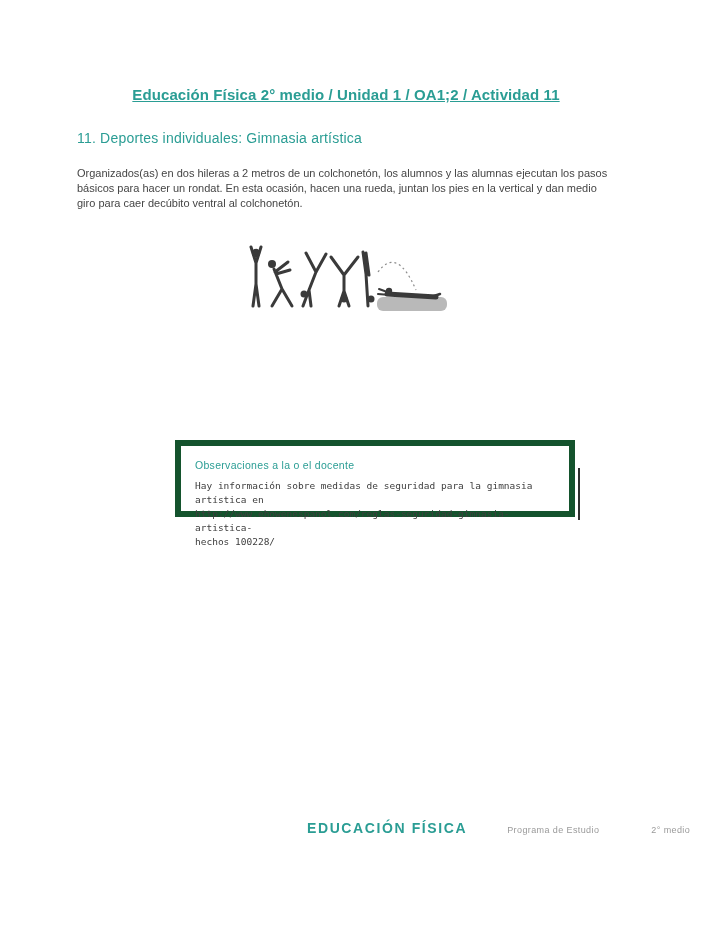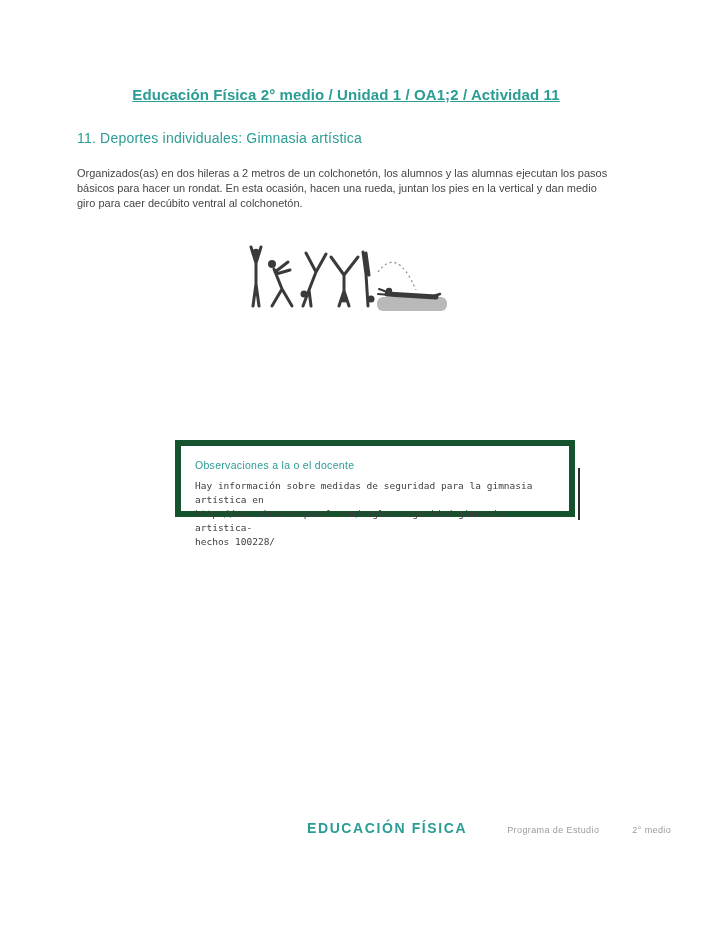--- a/index.html
+++ b/index.html
@@ -69,21 +69,21 @@
   .footer-brand{
     color:var(--teal);
     font-size:14px;font-weight:700;letter-spacing:1.6px;
   }
   .footer-program{
     margin-left:24px;
     color:var(--footer-gray);
     font-size:9px;letter-spacing:0.4px;padding-left:16px;
   }
   .footer-grade{
-    margin-left:33px;
+    margin-left:52px;
     color:var(--footer-gray);
     font-size:9px;letter-spacing:0.4px;
   }
   .fig{stroke:#3a3a3a;stroke-width:3;stroke-linecap:round;stroke-linejoin:round;fill:none;}
   .fig-fill{fill:#3a3a3a;stroke:none;}
   .arc{stroke:#8a8a8a;stroke-width:1.2;fill:none;stroke-dasharray:2 3;}
 </style>
 </head>
 <body>
 

